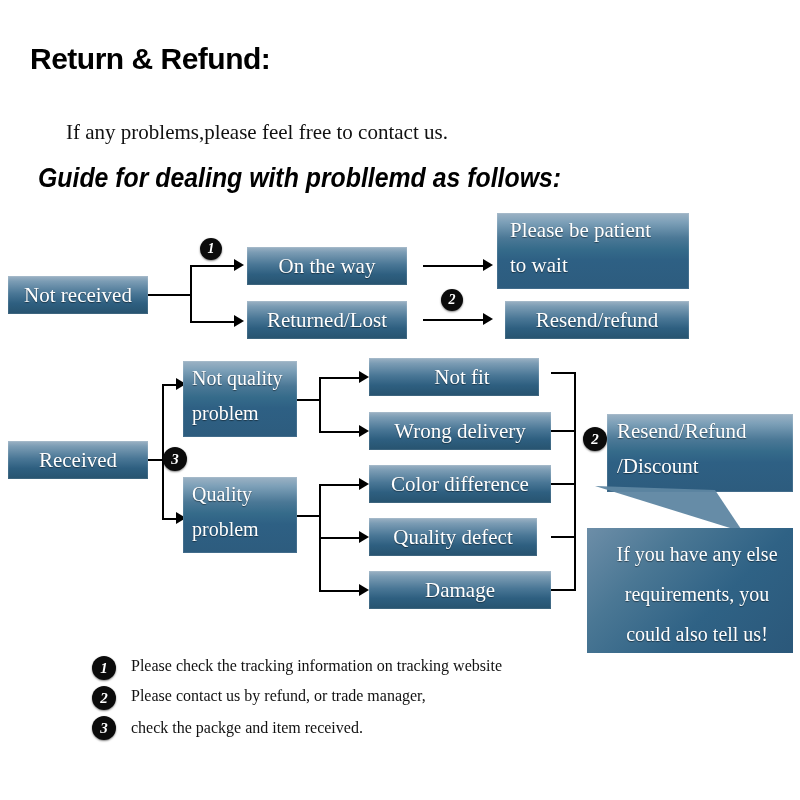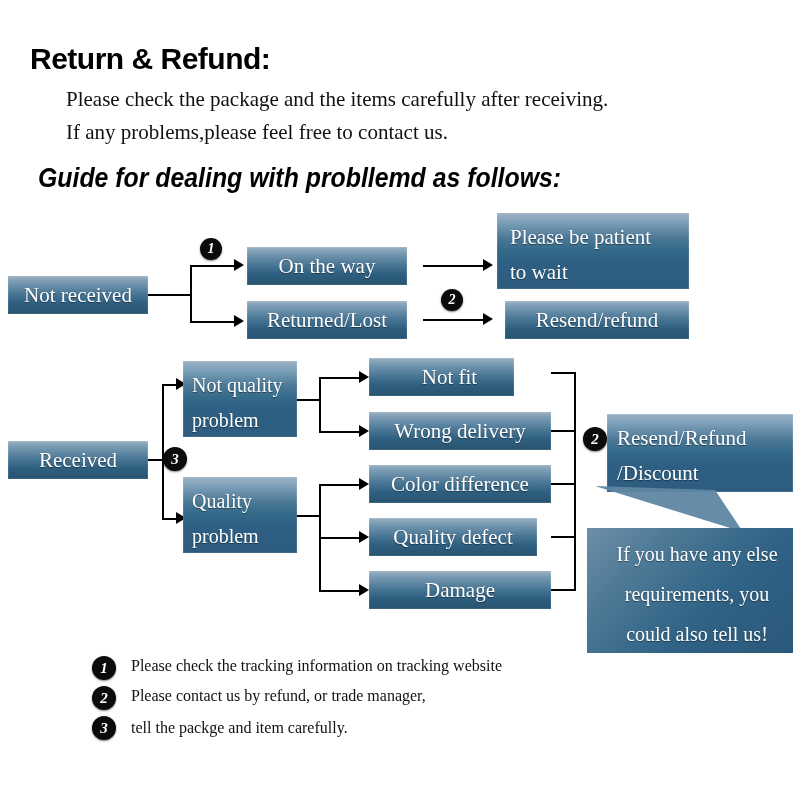--- a/index.html
+++ b/index.html
@@ -69,21 +69,20 @@
         #9cb2c4 0%,
         #7b9cb4 14%,
         #4a7796 46%,
         #2e5f80 72%,
         #27536f 100%);
     box-shadow: inset 0 0 0 1px rgba(255,255,255,0.10);
   }
   
   .box.tall {
     display: block;
-    padding-top: 7px;
     line-height: 35px;
     background: linear-gradient(to bottom,
         #9cb2c4 0%,
         #7da0b8 12%,
         #4b7896 33%,
         #356b8a 48%,
         #2e6084 62%,
         #2d5c7e 100%);
   }
   .box.tall .ln { display: block; }
@@ -157,21 +156,20 @@
     color: #111111;
     white-space: nowrap;
   }
 </style>
 </head>
 <body>
 
 <div id="canvas">
 
   <div class="title">Return &amp; Refund:</div>
-  <div class="lead l1">Please check the package and the items carefully after receiving.</div>
   <div class="lead l2">If any problems,please feel free to contact us.</div>
   <div class="guide">Guide for dealing with probllemd as follows:</div>
 
   <div class="box" style="left:8px; top:276px; width:140px; height:38px;">Not received</div>
 
   <div class="hline" style="left:148px; top:294px; width:42px;"></div>
 
   <div class="vline" style="left:190px; top:265px; height:58px;"></div>
 
   <div class="hline" style="left:190px; top:265px; width:46px;"></div>
@@ -228,21 +226,21 @@
 
   <div class="hline" style="left:297px; top:515px; width:22px;"></div>
   <div class="vline" style="left:319px; top:484px; height:106px;"></div>
   <div class="hline" style="left:319px; top:484px; width:42px;"></div>
   <div class="arrow" style="left:359px; top:478px;"></div>
   <div class="hline" style="left:319px; top:537px; width:42px;"></div>
   <div class="arrow" style="left:359px; top:531px;"></div>
   <div class="hline" style="left:319px; top:590px; width:42px;"></div>
   <div class="arrow" style="left:359px; top:584px;"></div>
 
-  <div class="box" style="left:369px; top:358px; width:145px; height:38px;padding-left:16px;">Not fit</div>
+  <div class="box" style="left:369px; top:358px; width:170px; height:38px;padding-left:16px;">Not fit</div>
   <div class="box" style="left:369px; top:412px; width:182px; height:38px;">Wrong delivery</div>
   <div class="box" style="left:369px; top:465px; width:182px; height:38px;">Color difference</div>
   <div class="box" style="left:369px; top:518px; width:168px; height:38px;">Quality defect</div>
   <div class="box" style="left:369px; top:571px; width:182px; height:38px;">Damage</div>
 
   <div class="hline" style="left:551px; top:372px; width:23px;"></div>
   <div class="hline" style="left:551px; top:430px; width:23px;"></div>
   <div class="hline" style="left:551px; top:483px; width:23px;"></div>
   <div class="hline" style="left:551px; top:536px; width:23px;"></div>
   <div class="hline" style="left:551px; top:589px; width:23px;"></div>
@@ -265,15 +263,15 @@
     <span class="ln">could also tell us!</span>
   </div>
 
   <div class="badge big" style="left:92px; top:656px;">1</div>
   <div class="note" style="left:131px; top:657px;">Please check the tracking information on tracking website</div>
 
   <div class="badge big" style="left:92px; top:686px;">2</div>
   <div class="note" style="left:131px; top:687px;">Please contact us by refund, or trade manager,</div>
 
   <div class="badge big" style="left:92px; top:716px;">3</div>
-  <div class="note" style="left:131px; top:719px;">tell the packge and item carefully.</div>
+  <div class="note" style="left:131px; top:719px;">check the packge and item received.</div>
 
 </div>
 
 </body></html>

